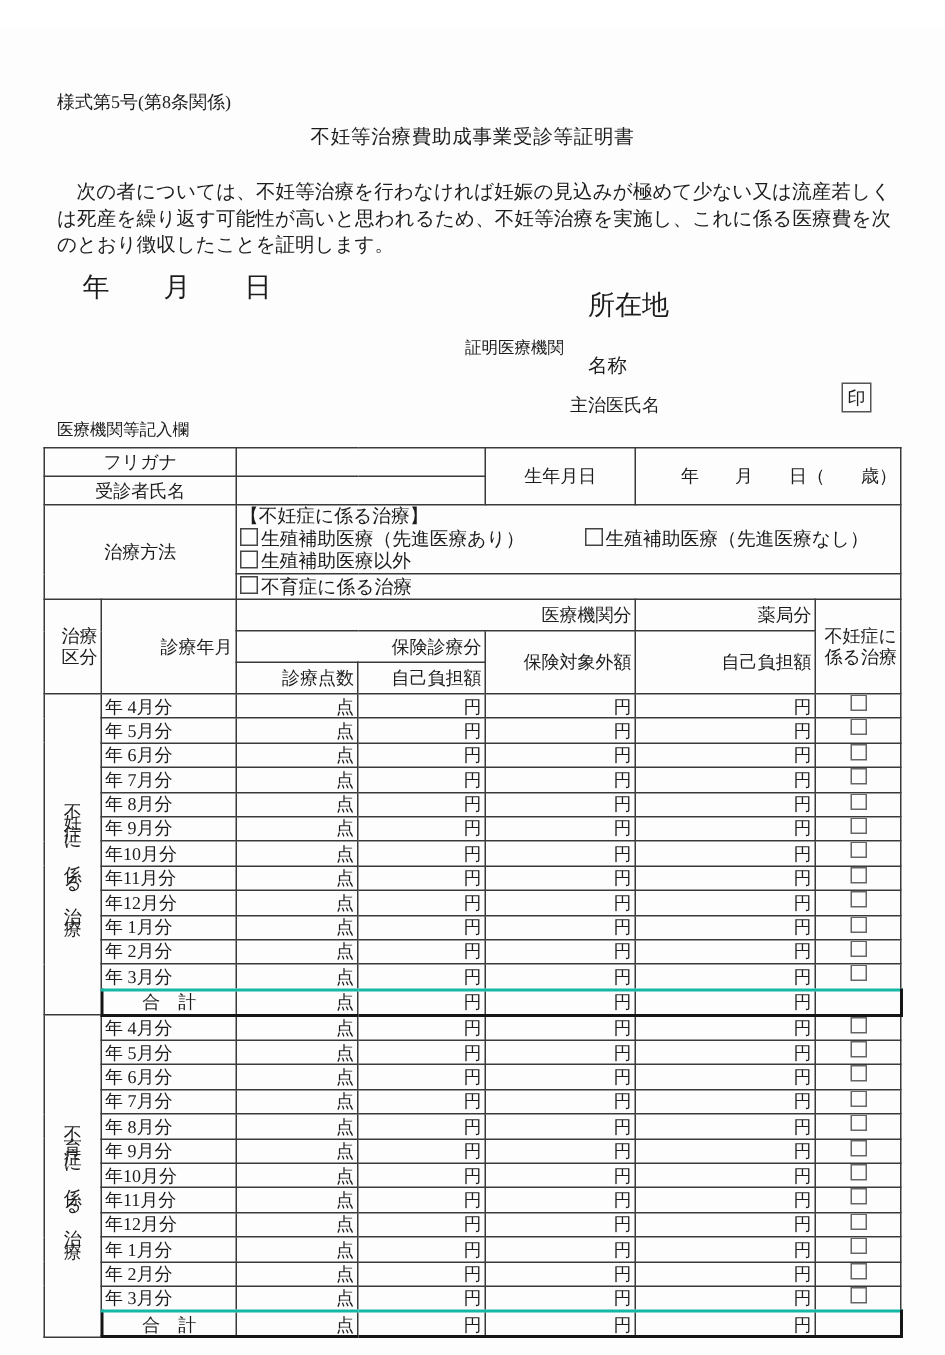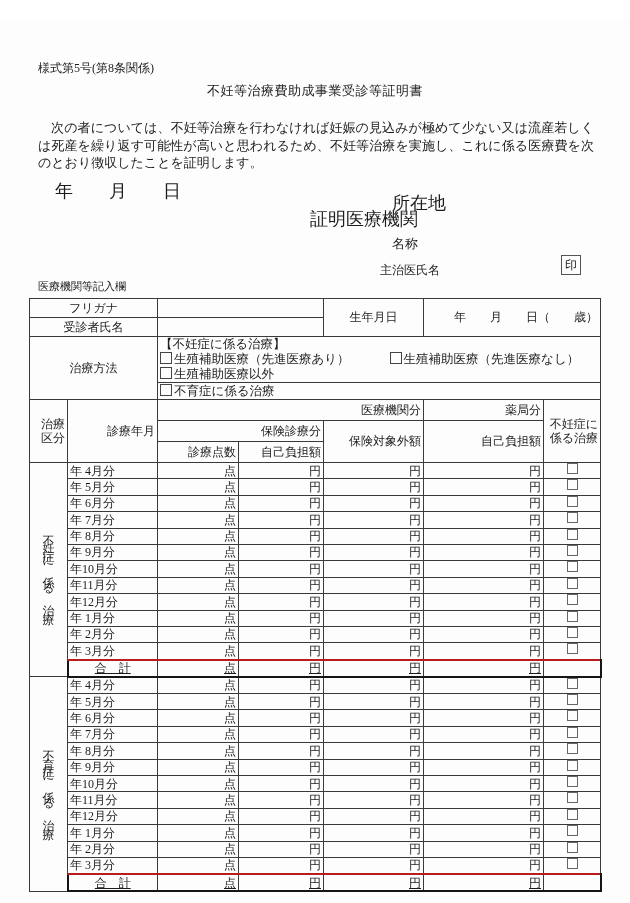--- a/index.html
+++ b/index.html
@@ -9,21 +9,21 @@
     background:#fdfdfd;
     font-family:"Liberation Serif","DejaVu Serif",serif;
     color:#1c1c1c;
     overflow:hidden;
     margin-top:19px;
   }
   .form-number{position:absolute;left:38px;top:41px;font-size:12px;}
   .doc-title{position:absolute;left:0;top:63px;width:630px;text-align:center;font-size:13px;letter-spacing:0.5px;}
   .body-par{position:absolute;left:38px;top:100px;width:556px;margin:0;font-size:13px;line-height:17.5px;text-align:justify;}
   .date-line{position:absolute;left:55px;top:160px;font-size:18px;}
-  .cert-org{position:absolute;left:310px;top:188px;font-size:18px;}
+  .cert-org{position:absolute;left:310px;top:205px;font-size:11px;}
   .cert-addr{position:absolute;left:392px;top:172px;font-size:18px;}
   .cert-name{position:absolute;left:392px;top:216px;font-size:13px;}
   .cert-doctor{position:absolute;left:380px;top:243px;font-size:12px;}
   .seal-box{
     position:absolute;left:561px;top:236px;width:18px;height:18px;
     border:1px solid #555;display:flex;align-items:center;justify-content:center;
     font-size:12px;
   }
   .entry-label{position:absolute;left:38px;top:260px;font-size:11px;}
 
@@ -58,21 +58,21 @@
   span.cb{
     display:inline-block;width:9px;height:9px;
     border:1px solid #666;background:#fdfdfd;vertical-align:1px;
   }
   span.cb-inline{
     display:inline-block;width:10px;height:10px;
     border:1px solid #444;background:#fdfdfd;vertical-align:-1px;margin-right:2px;
   }
   .opt-gap{margin-left:40px;}
   tr.total-row td{
-    border-top:2px solid #b91c1c;border-bottom:2px solid #151515;height:15px;text-decoration:underline;
+    border-top:2px solid #14b8a6;border-bottom:2px solid #151515;height:15px;
   }
   tr.total-row td.tlabel{text-align:center;border-left:2px solid #151515;}
   tr.total-row td.tlast{border-right:2px solid #151515;}
 </style>
 </head>
 <body>
 
 <div class="page">
 
   <div class="form-number">様式第5号(第8条関係)</div>

